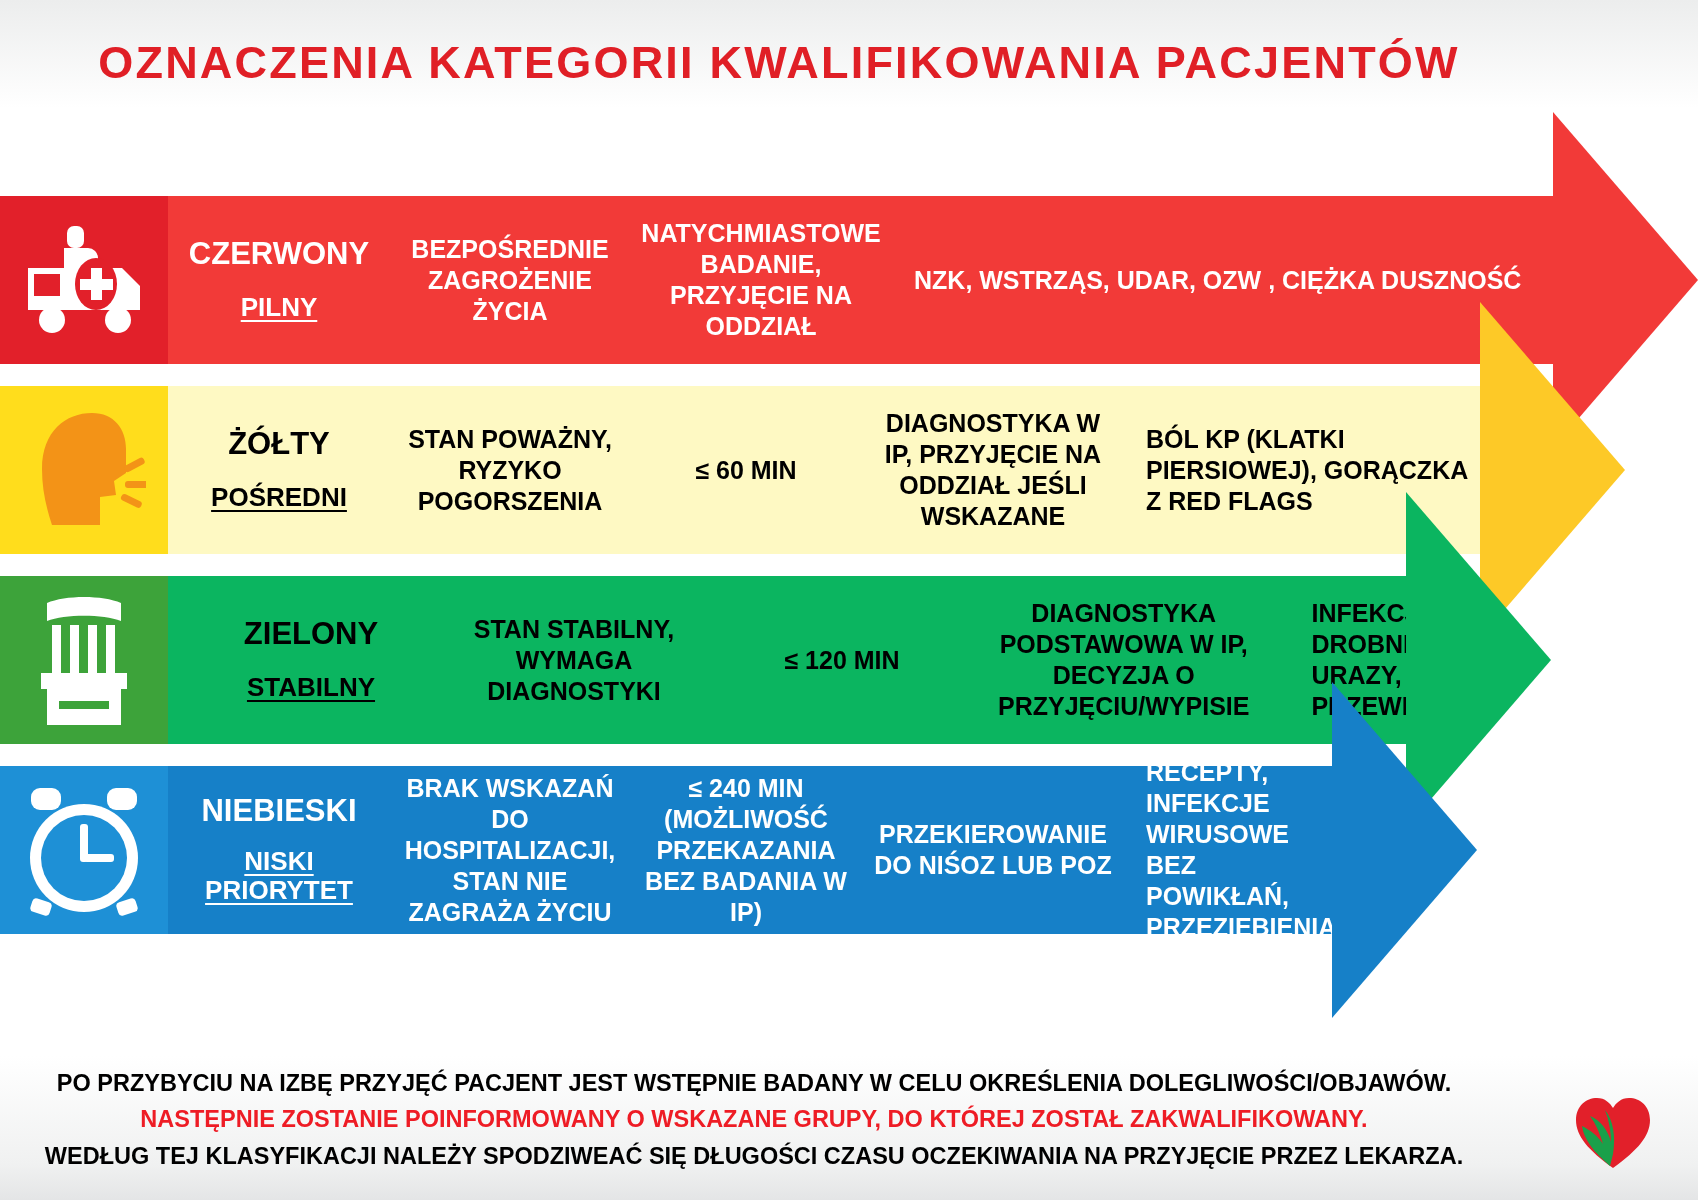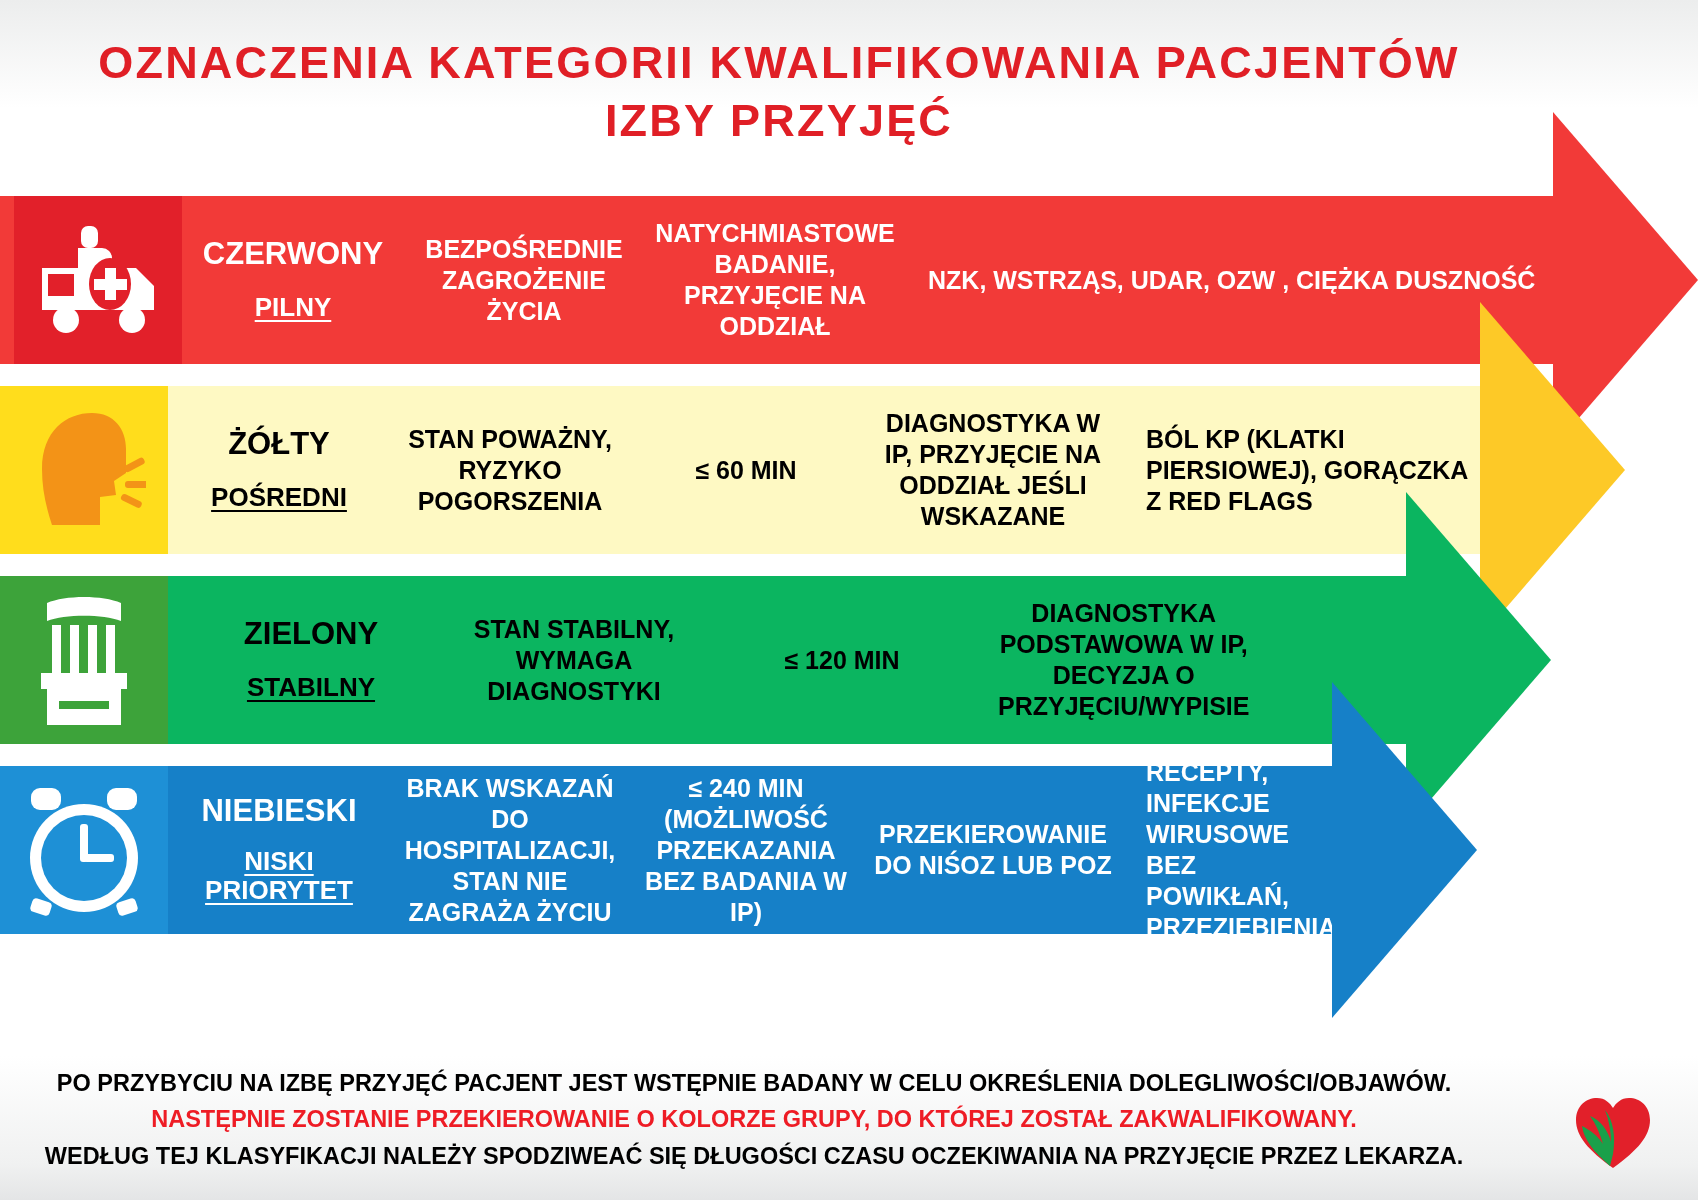--- a/index.html
+++ b/index.html
@@ -43,21 +43,21 @@
   }
   .row-head {
     position: absolute; top: 0;
     height: 100%;
     width: 0; height: 0;
     border-top: 84px solid transparent;
     border-bottom: 84px solid transparent;
   }
 
   
-  .row-0 .row-body { width: 1553px; padding-left: 14px; }
+  .row-0 .row-body { width: 1553px; }
   .row-0 .row-head { left: 1553px; border-left: 145px solid #f23a38; border-top-width:168px; border-bottom-width:168px; top:-84px; }
   .row-1 .row-body { width: 1480px; }
   .row-1 .row-head { left: 1480px; border-left: 145px solid #fdc927; border-top-width:168px; border-bottom-width:168px; top:-84px; }
   .row-2 .row-body { width: 1406px; gap: 32px; }
   .row-2 .row-head { left: 1406px; border-left: 145px solid #0bb560; border-top-width:168px; border-bottom-width:168px; top:-84px; }
   .row-3 .row-body { width: 1332px; }
   .row-3 .row-head { left: 1332px; border-left: 145px solid #1680c8; border-top-width:168px; border-bottom-width:168px; top:-84px; }
 
   .row-0 .row-body { background: #f23a38; }
   .row-1 .row-body { background: #fef9c3; }
@@ -113,21 +113,20 @@
     width: 86px; height: 80px;
   }
 
   svg { display:block; }
 </style>
 </head>
 <body>
 
 <div class="title-block">
   <div class="title-line">OZNACZENIA KATEGORII KWALIFIKOWANIA PACJENTÓW</div>
-  <div class="title-line">IZBY PRZYJĘĆ</div>
 </div>
 
 <div class="rows">
 
   <div class="row row-0">
     <div class="row-body">
       <div class="icon-box">
         <svg width="124" height="112" viewBox="0 0 124 112" aria-hidden="true">
           <rect x="45" y="2" width="17" height="22" rx="7" fill="#fff"></rect>
           <path d="M6 44 L42 44 L42 24 L66 24 A10 10 0 0 1 76 34 L76 44 L100 44 L118 62 L118 86 L6 86 Z" fill="#fff"></path>
@@ -186,20 +185,21 @@
           <rect x="34" y="106" width="50" height="8" fill="#3da33a"></rect>
         </svg>
       </div>
       <div class="col col-name">
         <span class="cat-main">ZIELONY</span>
         <span class="cat-sub">STABILNY</span>
       </div>
       <div class="col col-desc">STAN STABILNY, WYMAGA DIAGNOSTYKI</div>
       <div class="col col-time">≤ 120 MIN</div>
       <div class="col col-action">DIAGNOSTYKA PODSTAWOWA W IP, DECYZJA O PRZYJĘCIU/WYPISIE</div>
+      <div class="col col-ex">INFEKCJE, DROBNE URAZY, BÓLE PRZEWLEKŁE</div>
     </div>
     <div class="row-head"></div>
   </div>
 
   <div class="row row-3">
     <div class="row-body">
       <div class="icon-box">
         <svg width="134" height="132" viewBox="0 0 134 132" aria-hidden="true">
           <rect x="14" y="4" width="30" height="22" rx="9" fill="#fff"></rect>
           <rect x="90" y="4" width="30" height="22" rx="9" fill="#fff"></rect>
@@ -220,21 +220,21 @@
       <div class="col col-action">PRZEKIEROWANIE DO NIŚOZ  LUB POZ</div>
       <div class="col col-ex">RECEPTY, INFEKCJE WIRUSOWE BEZ POWIKŁAŃ, PRZEZIĘBIENIA</div>
     </div>
     <div class="row-head"></div>
   </div>
 
 </div>
 
 <div class="footer">
   <div class="footer-line">PO PRZYBYCIU NA IZBĘ PRZYJĘĆ PACJENT JEST WSTĘPNIE BADANY W CELU OKREŚLENIA  DOLEGLIWOŚCI/OBJAWÓW.</div>
-  <div class="footer-line red">NASTĘPNIE ZOSTANIE PRZEKIEROWANIE O KOLORZE GRUPY, DO KTÓREJ ZOSTAŁ ZAKWALIFIKOWANY.</div>
+  <div class="footer-line red">NASTĘPNIE ZOSTANIE POINFORMOWANY O WSKAZANE GRUPY, DO KTÓREJ ZOSTAŁ ZAKWALIFIKOWANY.</div>
   <div class="footer-line">WEDŁUG TEJ KLASYFIKACJI NALEŻY SPODZIWEAĆ SIĘ DŁUGOŚCI CZASU OCZEKIWANIA NA PRZYJĘCIE PRZEZ LEKARZA.</div>
 </div>
 
 <div class="logo">
   <svg width="86" height="80" viewBox="0 0 86 80" aria-hidden="true">
     <path d="M43 76 C18 58 6 44 6 28 C6 14 16 6 27 6 C35 6 40 11 43 16 C46 11 51 6 59 6 C70 6 80 14 80 28 C80 44 68 58 43 76 Z" fill="#e2202a"></path>
     <path d="M40 74 C24 60 14 48 12 34 C20 38 28 44 33 52 C30 42 26 32 20 24 C30 28 38 38 41 50 C41 40 39 28 35 18 C43 28 46 44 43 62 Z" fill="#1aa04a"></path>
   </svg>
 </div>
 

